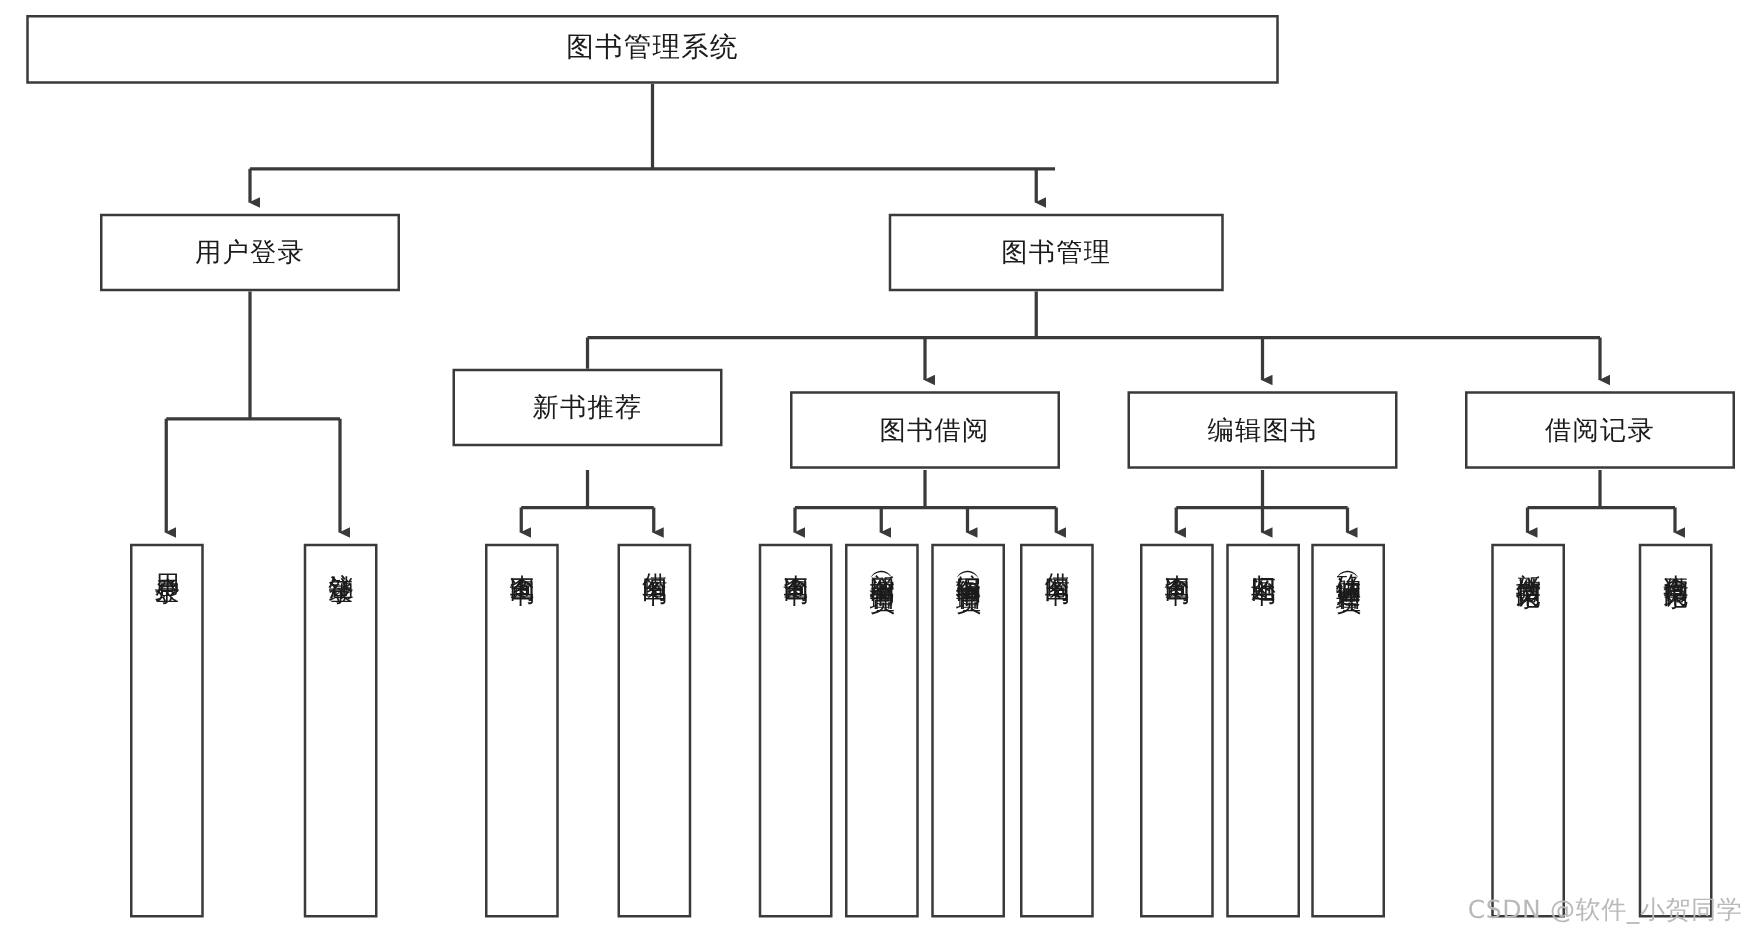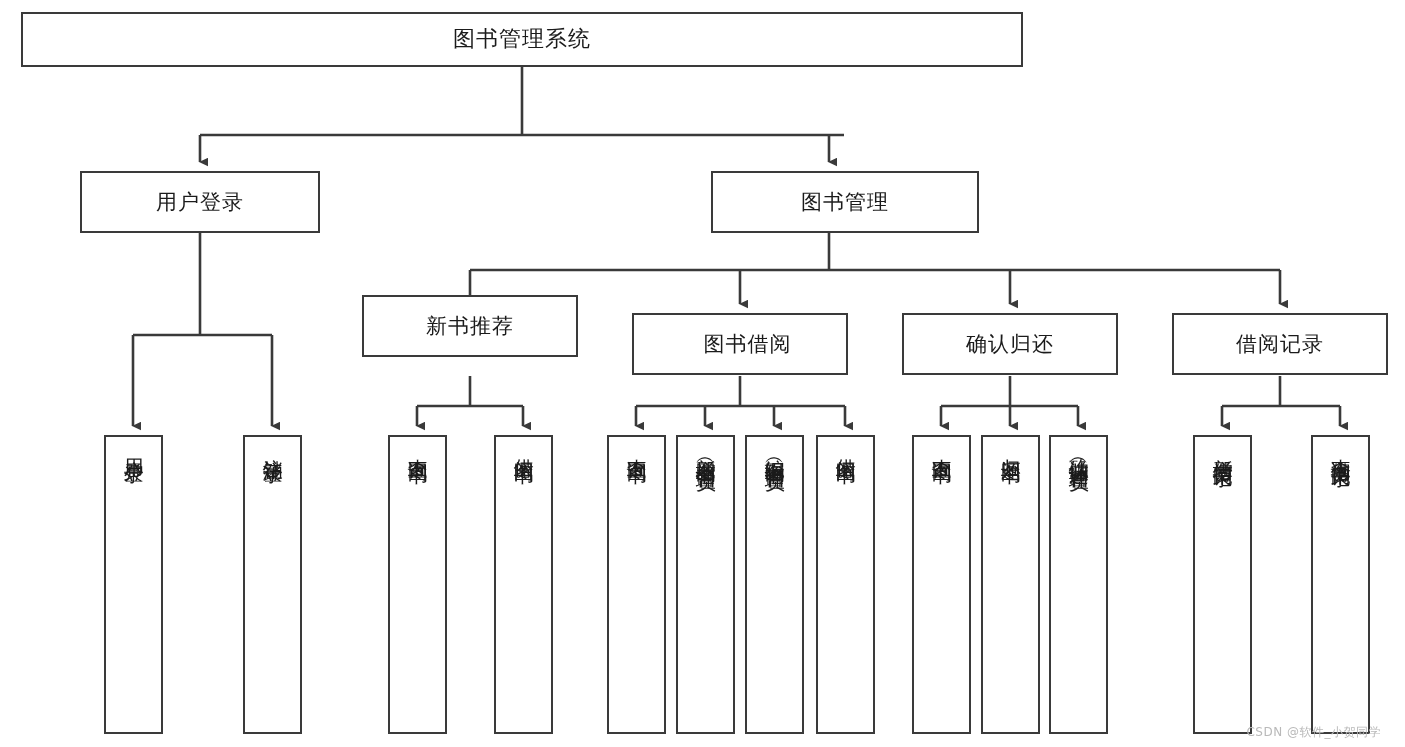--- a/index.html
+++ b/index.html
@@ -51,23 +51,23 @@
     letter-spacing: 2px;
     padding-top: 6px;
     justify-content: flex-start;
     align-items: center;
   }
   .node.root {
     font-size: 22px;
   }
   .watermark {
     position: absolute;
-    right: 24px;
+    right: 11px;
     bottom: 6px;
-    font-size: 12px;
+    font-size: 20px;
     color: #b9b9b9;
     letter-spacing: 0.5px;
     z-index: 3;
     white-space: nowrap;
     margin-top: 44px;
   }
 </style>
 </head>
 <body>
 
@@ -123,21 +123,21 @@
     </g>
   </svg>
 
   <div class="node h root" style="left:21px; top:12px; width:1002px; height:55px;">图书管理系统</div>
 
   <div class="node h" style="left:80px; top:171px; width:240px; height:62px;">用户登录</div>
   <div class="node h" style="left:711px; top:171px; width:268px; height:62px;">图书管理</div>
 
   <div class="node h" style="left:362px; top:295px; width:216px; height:62px;">新书推荐</div>
   <div class="node h" style="left:632px; top:313px; width:216px; height:62px;padding-left:15px;">图书借阅</div>
-  <div class="node h" style="left:902px; top:313px; width:216px; height:62px;">确认归还</div>
+  <div class="node h" style="left:902px; top:313px; width:216px; height:62px;">编辑图书</div>
   <div class="node h" style="left:1172px; top:313px; width:216px; height:62px;">借阅记录</div>
 
   <div class="node v" style="left:104px; top:435px; width:59px; height:299px;">用户登录</div>
   <div class="node v" style="left:243px; top:435px; width:59px; height:299px;">注销登录</div>
 
   <div class="node v" style="left:388px; top:435px; width:59px; height:299px;">查询图书</div>
   <div class="node v" style="left:494px; top:435px; width:59px; height:299px;">借阅图书</div>
 
   <div class="node v" style="left:607px; top:435px; width:59px; height:299px;">查询图书</div>
   <div class="node v" style="left:676px; top:435px; width:59px; height:299px;">新增图书（管理员）</div>

